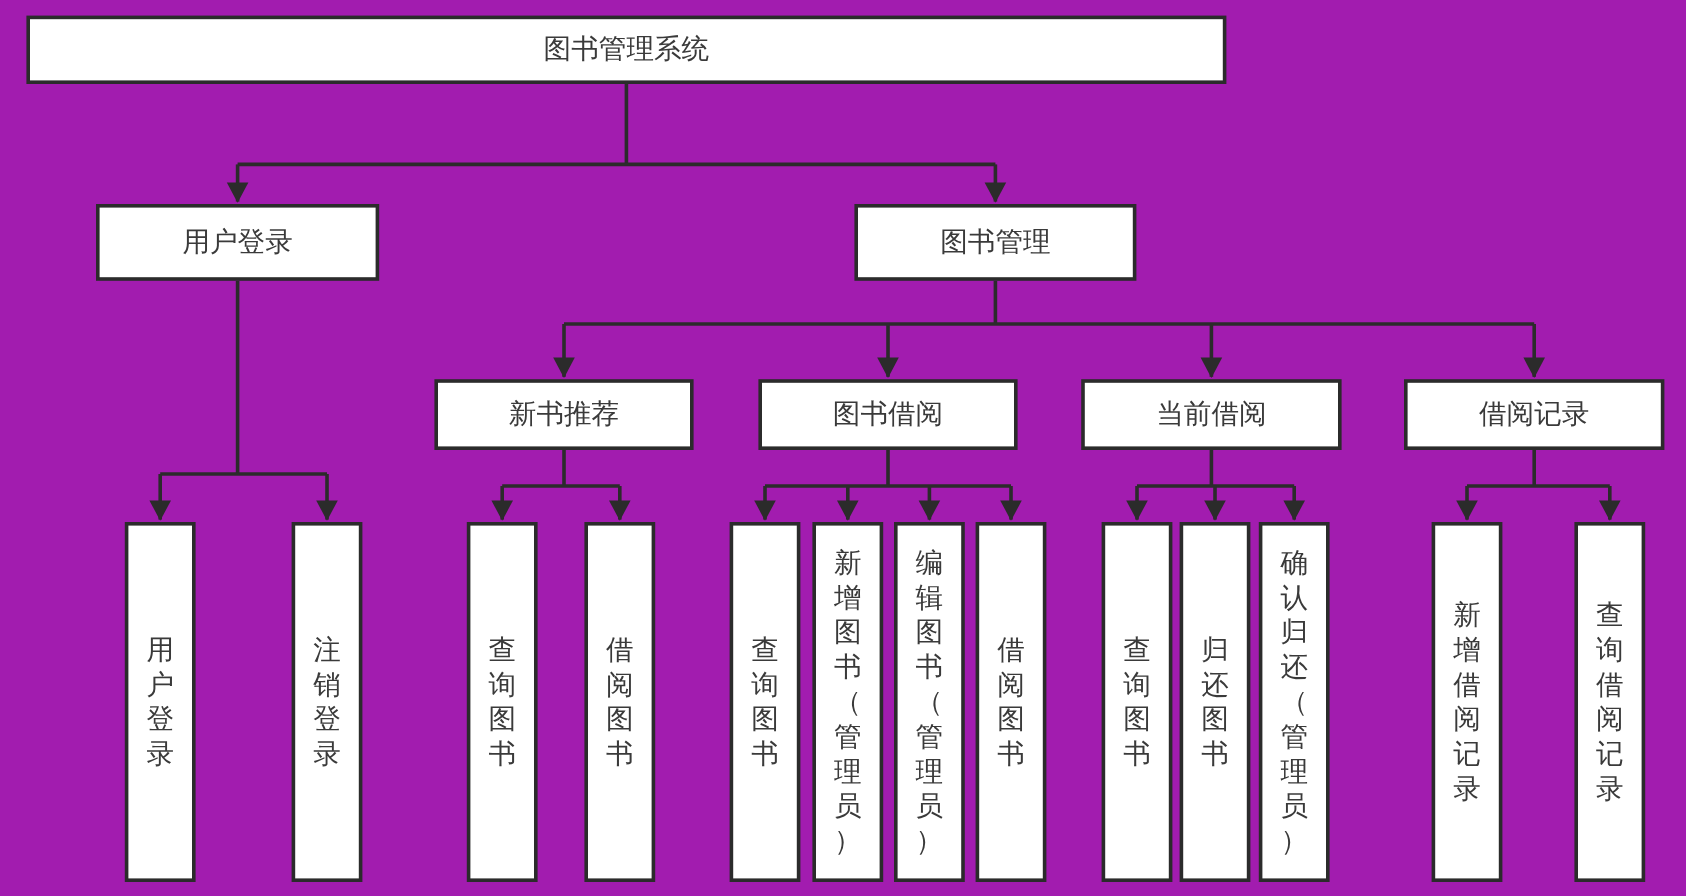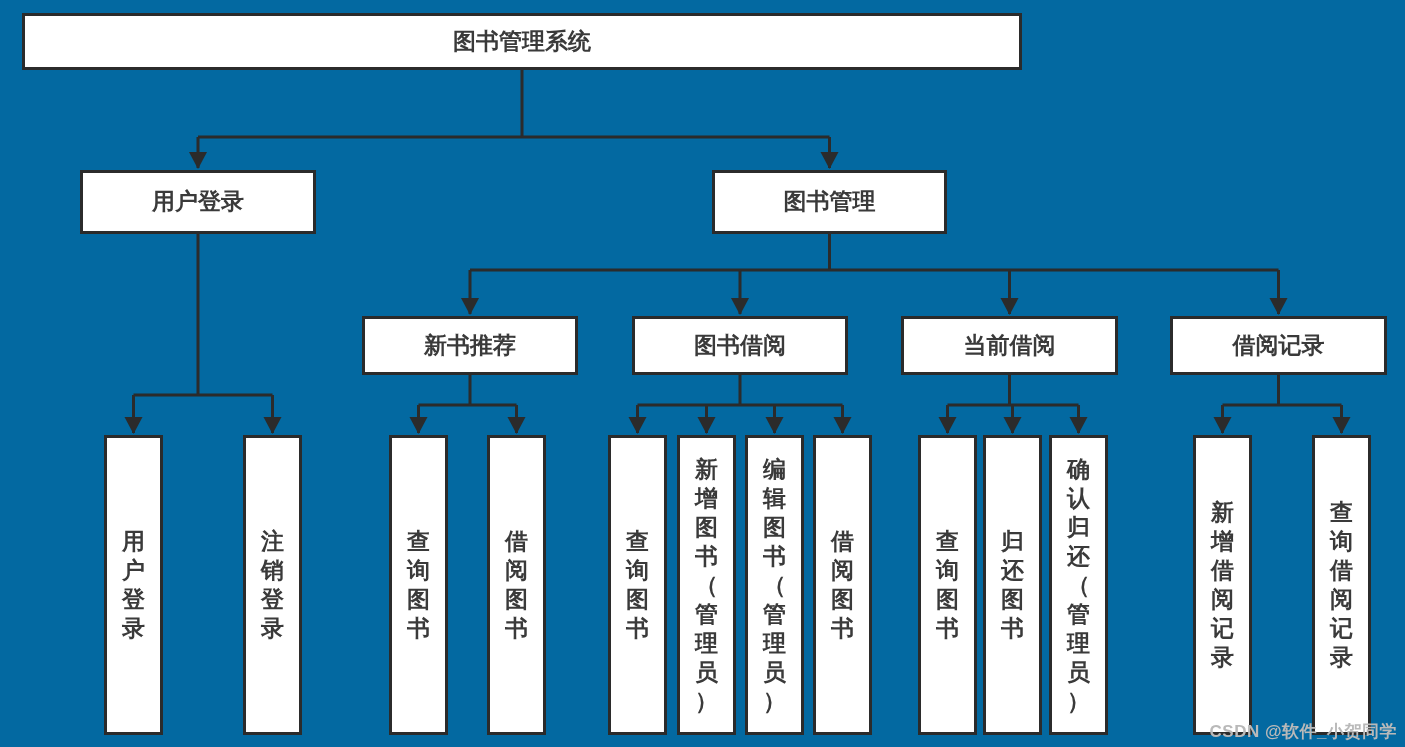--- a/index.html
+++ b/index.html
@@ -1,18 +1,18 @@
 <!DOCTYPE html>
 <html><head>
 <meta charset="utf-8">
 <style>
   html,body{margin:0;padding:0;background:#ffffff;}
   body{width:1405px;height:747px;overflow:hidden;
        font-family:"Liberation Sans","DejaVu Sans",sans-serif;}
-  #diagram-root{position:relative;width:1405px;height:747px;background:#0369a1;font-weight:bold;}
+  #diagram-root{position:relative;width:1405px;height:747px;background:#a21caf;}
   svg.diagram-canvas{position:absolute;left:0;top:0;width:1405px;height:747px;}
   .node-rect{fill:#ffffff;stroke:#2b2b2b;stroke-width:3;}
   .connector{stroke:#2b2b2b;stroke-width:3;fill:none;}
   .arrow-head{fill:#2b2b2b;stroke:none;}
   .node-label{fill:#3a3a3a;font-family:"Liberation Sans","DejaVu Sans",sans-serif;
               font-size:23px;text-anchor:middle;dominant-baseline:middle;}
   .node-label-vertical{fill:#3a3a3a;font-family:"Liberation Sans","DejaVu Sans",sans-serif;
               font-size:23px;text-anchor:middle;}
   .watermark{position:absolute;right:8px;bottom:4px;font-size:17px;color:#b9b9b9;
              font-family:"Liberation Sans","DejaVu Sans",sans-serif;white-space:nowrap;
@@ -151,14 +151,13 @@
       </g>
       <g class="node">
         <rect x="1194.5" y="436.5" width="56" height="297" class="node-rect"></rect>
         <text x="1222.5" y="520" class="node-label-vertical"><tspan x="1222.5" dy="0">新</tspan><tspan x="1222.5" dy="29">增</tspan><tspan x="1222.5" dy="29">借</tspan><tspan x="1222.5" dy="29">阅</tspan><tspan x="1222.5" dy="29">记</tspan><tspan x="1222.5" dy="29">录</tspan></text>
       </g>
       <g class="node">
         <rect x="1313.5" y="436.5" width="56" height="297" class="node-rect"></rect>
         <text x="1341.5" y="520" class="node-label-vertical"><tspan x="1341.5" dy="0">查</tspan><tspan x="1341.5" dy="29">询</tspan><tspan x="1341.5" dy="29">借</tspan><tspan x="1341.5" dy="29">阅</tspan><tspan x="1341.5" dy="29">记</tspan><tspan x="1341.5" dy="29">录</tspan></text>
       </g>
     </svg>
-  <div class="watermark">CSDN @软件_小贺同学</div>
 </div>
 
 </body></html>

